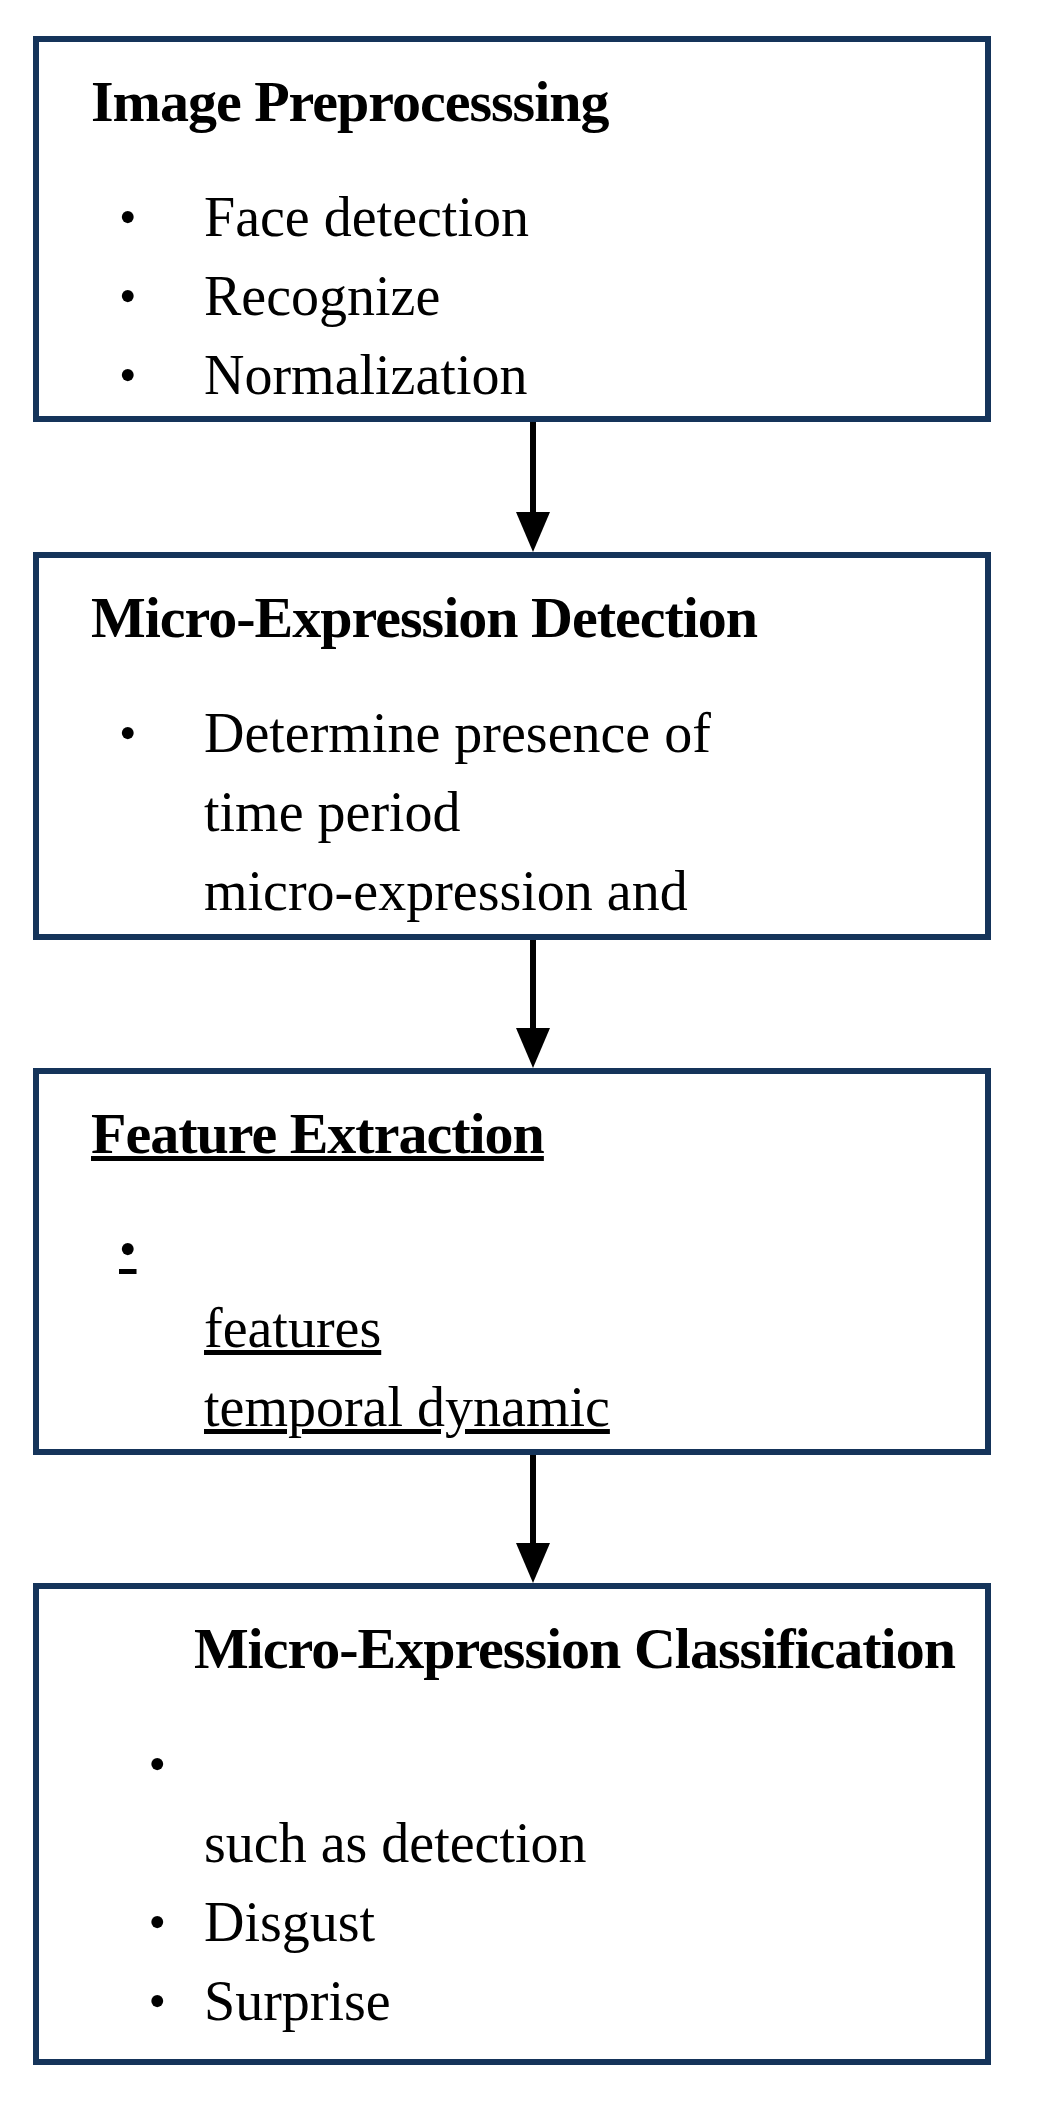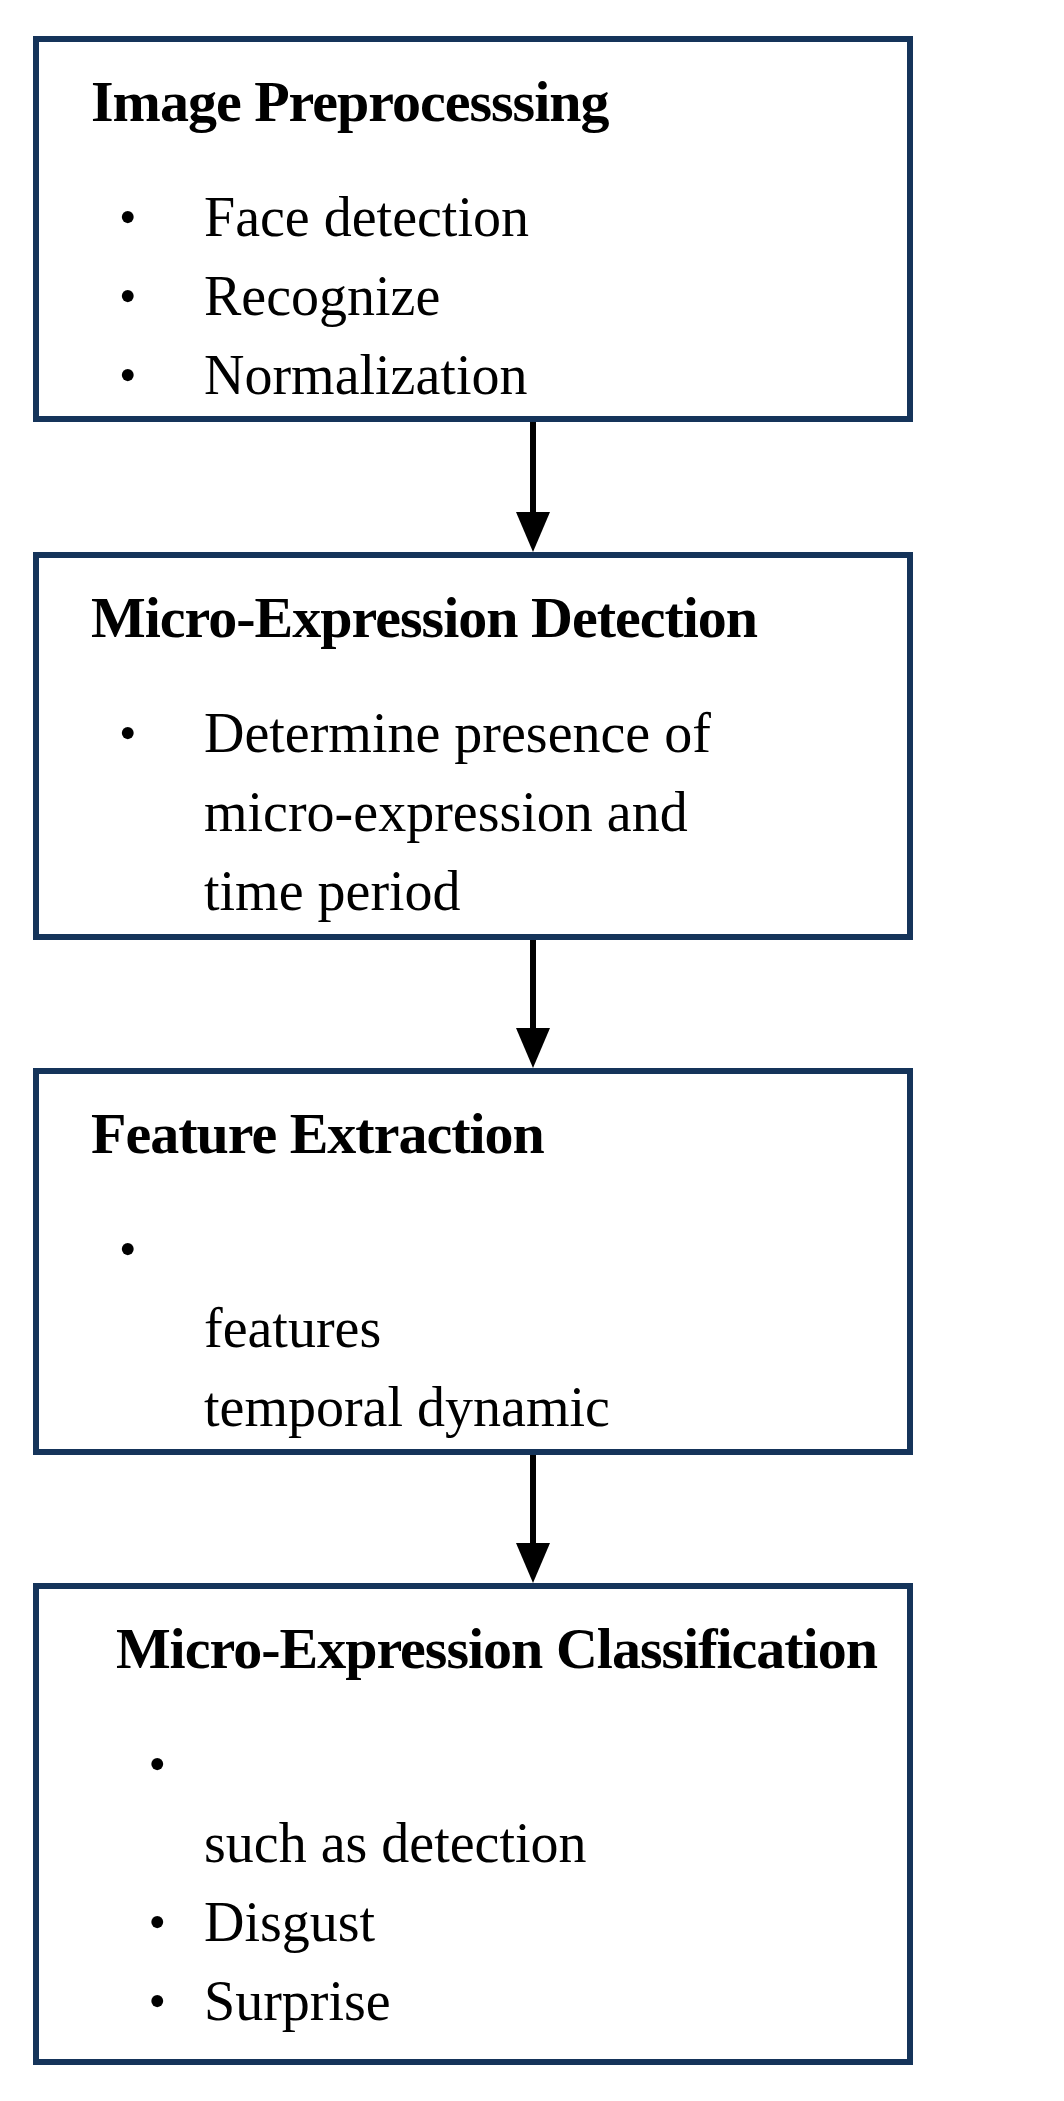--- a/index.html
+++ b/index.html
@@ -18,27 +18,27 @@
   }
   .stage {
     position: relative;
     width: 1064px;
     height: 2101px;
     overflow: hidden;
   }
   .flow-box {
     position: absolute;
     left: 33px;
-    width: 880px;
+    width: 958px;
     border: 6px solid var(--border);
     background: var(--background);
   }
   #box-0 { top: 36px;   height: 386px; }
   #box-1 { top: 552px;  height: 388px; }
-  #box-2 { top: 1068px; height: 387px; }
+  #box-2 { top: 1068px; height: 387px; text-decoration: underline; }
   #box-3 { top: 1583px; height: 482px; text-align: right; }
 
   .box-inner {
     padding: 24px 30px 0 52px;
   }
   .box-title {
     font-size: 58px;
     font-weight: bold;
     line-height: 72px;
     letter-spacing: -1px;
@@ -116,25 +116,25 @@
   <div class="flow-box" id="box-1">
     <div class="box-inner">
       <div class="box-title">Micro-Expression Detection</div>
       <div class="bullets">
         <div class="bullet-row">
           <span class="bullet-marker">•</span>
           <span class="bullet-text">Determine presence of</span>
         </div>
         <div class="bullet-row">
           <span class="bullet-marker"></span>
-          <span class="bullet-text">micro-expression and</span>
+          <span class="bullet-text">time period</span>
         </div>
         <div class="bullet-row">
           <span class="bullet-marker"></span>
-          <span class="bullet-text">time period</span>
+          <span class="bullet-text">micro-expression and</span>
         </div>
       </div>
     </div>
   </div>
 
   <div class="flow-arrow" id="arrow-1">
     <div class="arrow-shaft"></div>
     <div class="arrow-head"></div>
   </div>
 

